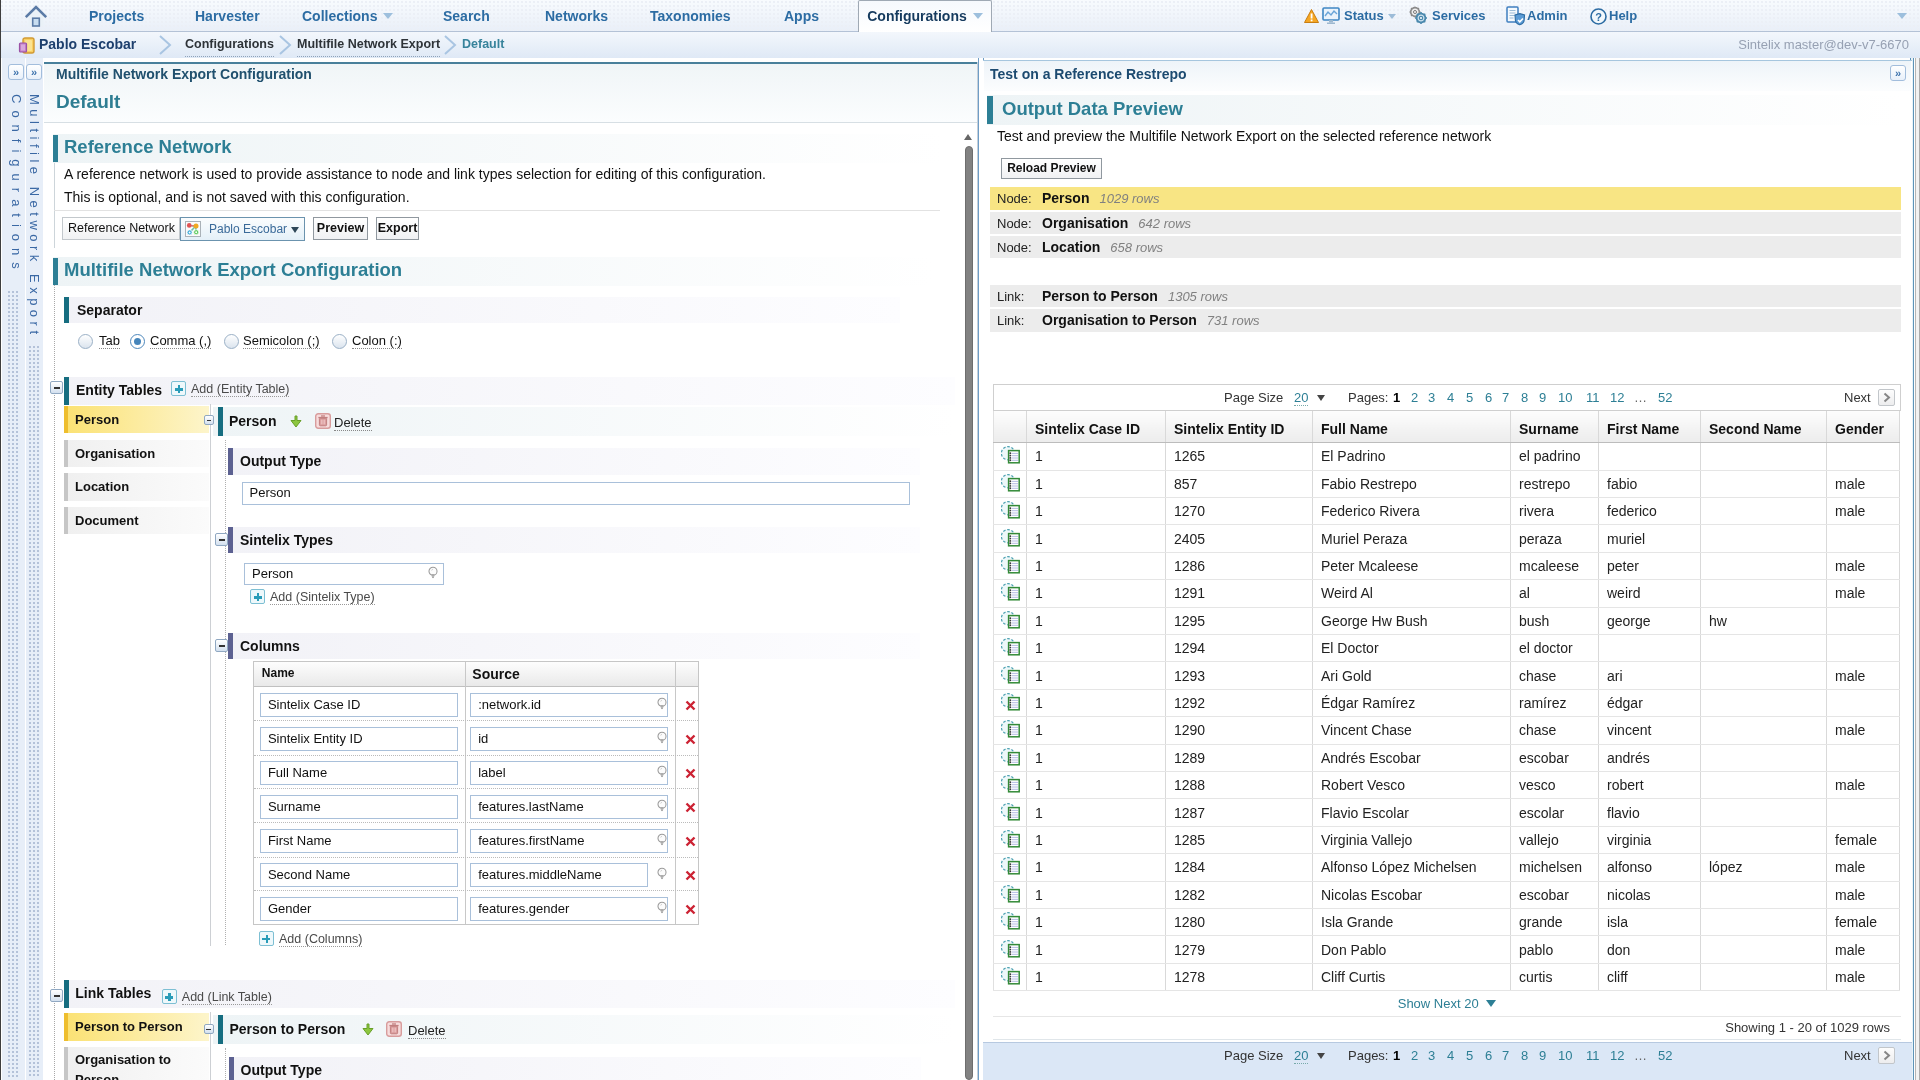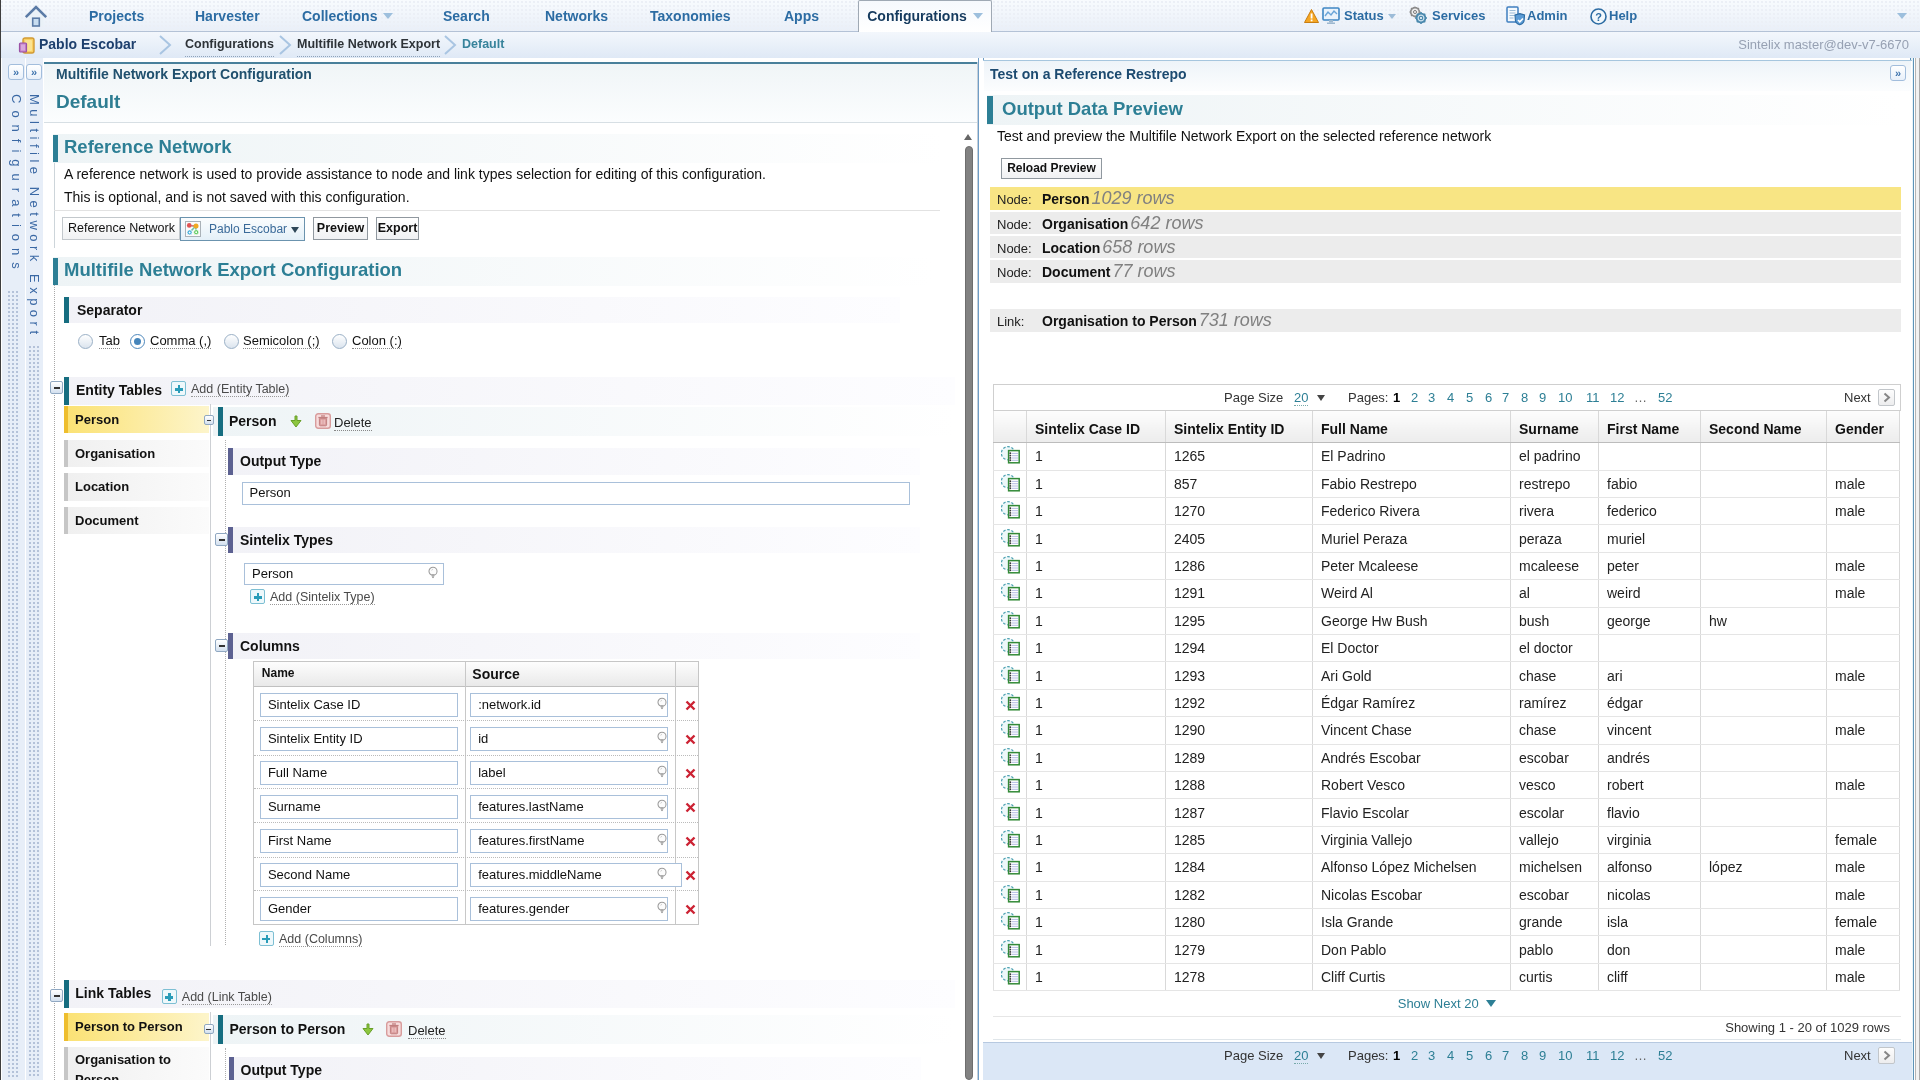--- a/index.html
+++ b/index.html
@@ -77,21 +77,21 @@
 .radio.on { border:1px solid #4e88bc; background:#fff; }
 .radio.on:after { content:""; position:absolute; left:3px; top:3px; width:7px; height:7px; border-radius:50%;
   background:#4585bb; }
 .rlabel { position:absolute; font-size:13px; color:#111; border-bottom:1px dotted #888; }
 
 
 .drow { position:absolute; left:7px; width:911px; height:22.4px; line-height:22.4px; background:#ececec; font-size:13px; color:#222; }
 .drow.yel { background:#f8e584; }
 .drow .lab { display:inline-block; width:52px; padding-left:7px; }
 .drow b { color:#111; font-size:14px; }
-.drow .cnt { font-size:18px; font-style:italic; color:#808080; margin-left:2px; }
+.drow .cnt { font-size:13px; font-style:italic; color:#808080; margin-left:10px; }
 
 
 .pgwrap { position:absolute; left:10px; width:908px; font-size:13px; color:#333; }
 .pg { position:absolute; top:0; }
 .pg.t { color:#2d7f95; }
 .pgnum { position:absolute; top:0; color:#2d7f95; }
 .pgnum.cur { color:#000; font-weight:bold; }
 .nextbtn { position:absolute; width:17px; height:17px; border:1px solid #c2c6ca; border-radius:2px;
   background:linear-gradient(#fdfdfd,#ededee); }
 
@@ -373,21 +373,21 @@
     <div class="inp" style="left:215.9px;top:31.6px;width:197.7px;height:24px;line-height:22px">:network.id</div>
     <div class="inp" style="left:5.6px;top:65.6px;width:198.6px;height:24px;line-height:22px">Sintelix Entity ID</div>
     <div class="inp" style="left:215.9px;top:65.6px;width:197.7px;height:24px;line-height:22px">id</div>
     <div class="inp" style="left:5.6px;top:99.6px;width:198.6px;height:24px;line-height:22px">Full Name</div>
     <div class="inp" style="left:215.9px;top:99.6px;width:197.7px;height:24px;line-height:22px">label</div>
     <div class="inp" style="left:5.6px;top:133.6px;width:198.6px;height:24px;line-height:22px">Surname</div>
     <div class="inp" style="left:215.9px;top:133.6px;width:197.7px;height:24px;line-height:22px">features.lastName</div>
     <div class="inp" style="left:5.6px;top:167.6px;width:198.6px;height:24px;line-height:22px">First Name</div>
     <div class="inp" style="left:215.9px;top:167.6px;width:197.7px;height:24px;line-height:22px">features.firstName</div>
     <div class="inp" style="left:5.6px;top:201.6px;width:198.6px;height:24px;line-height:22px">Second Name</div>
-    <div class="inp" style="left:215.9px;top:201.6px;width:212px;height:24px;line-height:22px">features.middleName</div>
+    <div class="inp" style="left:215.9px;top:201.6px;width:178px;height:24px;line-height:22px">features.middleName</div>
     <div class="inp" style="left:5.6px;top:235.6px;width:198.6px;height:24px;line-height:22px">Gender</div>
     <div class="inp" style="left:215.9px;top:235.6px;width:197.7px;height:24px;line-height:22px">features.gender</div>
     <svg class="bulb" style="left:400.6px;top:35px" width="13" height="16" viewBox="0 0 13 16">
         <use href="#bulbic"></use>
       </svg>
     <svg class="bulb" style="left:400.6px;top:69px" width="13" height="16" viewBox="0 0 13 16">
         <use href="#bulbic"></use>
       </svg>
     <svg class="bulb" style="left:400.6px;top:103px" width="13" height="16" viewBox="0 0 13 16">
         <use href="#bulbic"></use>
@@ -473,21 +473,21 @@
 
   <div class="hband" style="left:4px;top:35px;width:914px;height:30px"></div>
   <div class="tealbar" style="left:4px;top:36px;height:28px;width:5.5px"></div>
   <div class="teal-h abs" style="left:19px;top:38px">Output Data Preview</div>
   <div class="abs" style="left:14px;top:68px;font-size:14px;color:#111">Test and preview the Multifile Network Export on the selected reference network</div>
   <div class="btn" style="left:18px;top:98px;width:101px;height:21px;line-height:19px;font-size:12px">Reload Preview</div>
 
   <div class="drow yel" style="top:127.2px"><span class="lab">Node:</span><b>Person</b><span class="cnt">1029 rows</span></div>
   <div class="drow" style="top:151.6px"><span class="lab">Node:</span><b>Organisation</b><span class="cnt">642 rows</span></div>
   <div class="drow" style="top:176px"><span class="lab">Node:</span><b>Location</b><span class="cnt">658 rows</span></div>
-  <div class="drow" style="top:200.4px"><span class="lab">Node:</span><b>Document</b><span class="cnt">77 rows</span></div>
+  <div class="drow" style="top:224.8px"><span class="lab">Link:</span><b>Person to Person</b><span class="cnt">1305 rows</span></div>
   <div class="drow" style="top:249.2px"><span class="lab">Link:</span><b>Organisation to Person</b><span class="cnt">731 rows</span></div>
 
   <div class="abs" style="left:10px;top:323.5px;width:908px;height:27px;border:1px solid #cfcfcf"></div>
   <div class="pgwrap" style="top:330px;height:20px">
     <span class="pg" style="left:231px">Page Size</span>
     <span class="pg t" style="left:301px;border-bottom:1px dotted #7aa">20</span>
     <span class="dna abs" style="left:324px;top:5px"></span>
     <span class="pg" style="left:355px">Pages:</span>
     <span class="pgnum cur" style="left:400px">1</span>
     <span class="pgnum" style="left:418px">2</span>

